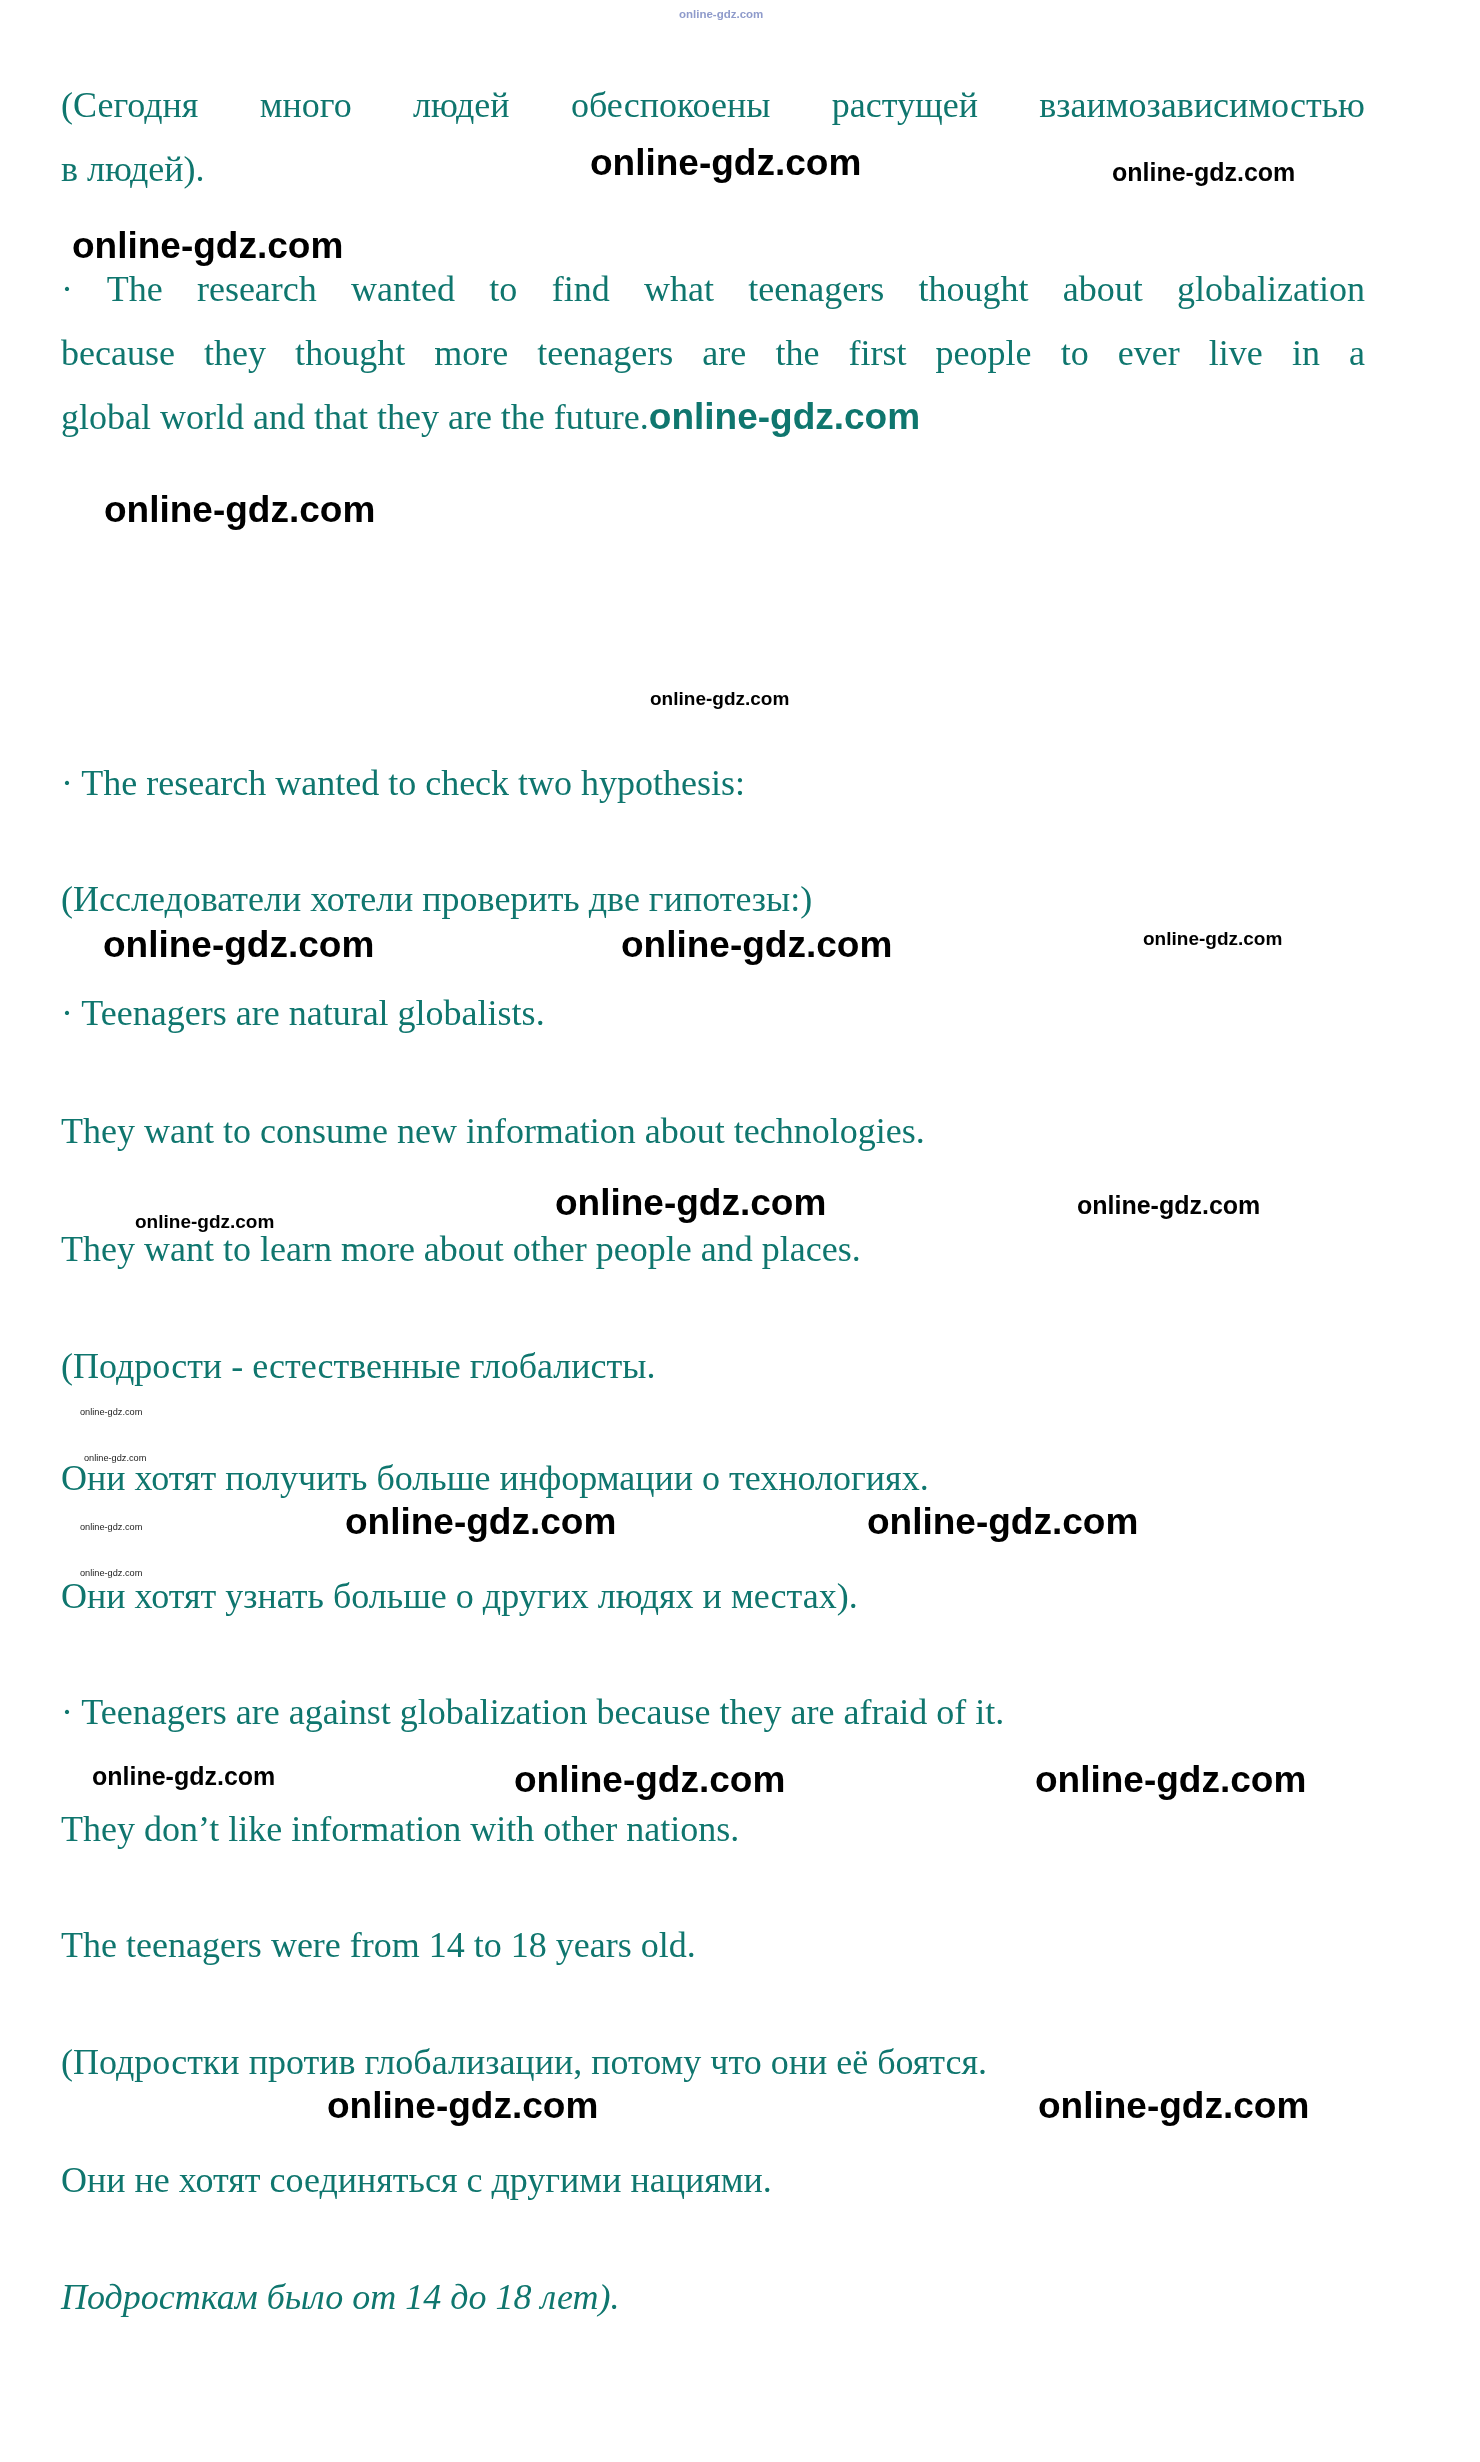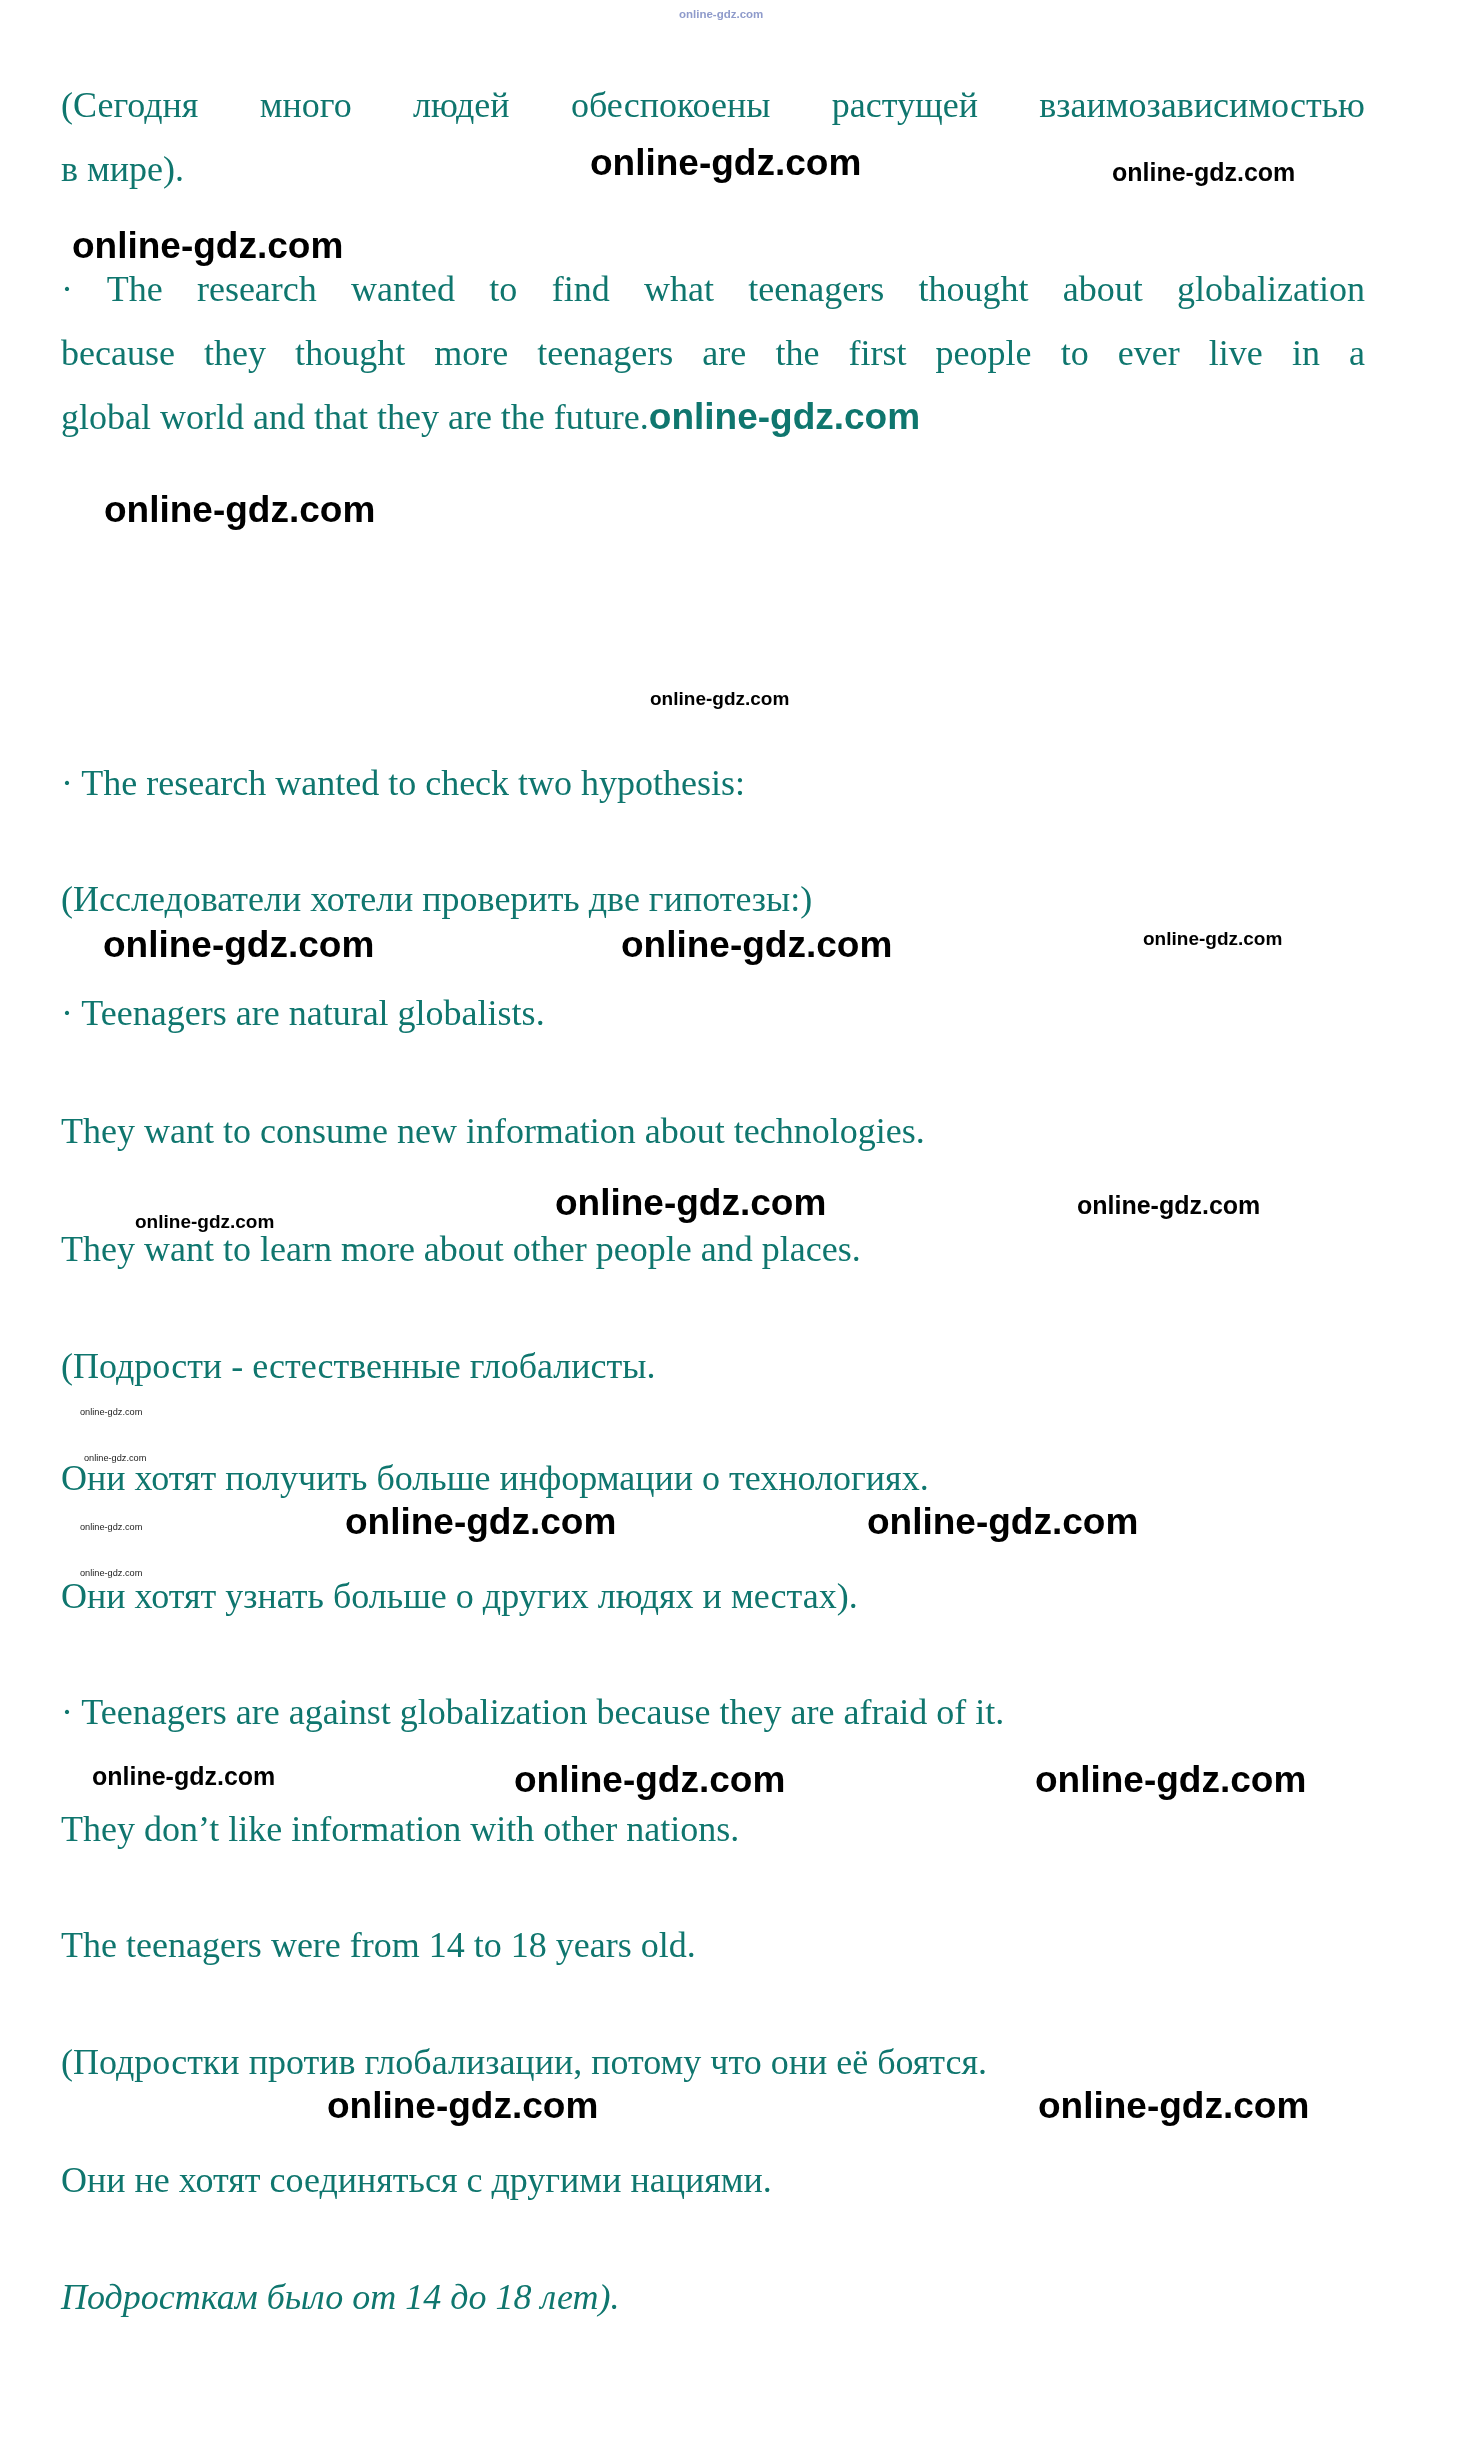--- a/index.html
+++ b/index.html
@@ -45,21 +45,21 @@
 </style>
 </head>
 <body>
 
 <div class="page">
 
   <div class="wm wm-top" style="left:679px; top:9.2px;">online-gdz.com</div>
 
   <div class="para" style="top:73px;">
     <div class="line just">(Сегодня много людей обеспокоены растущей взаимозависимостью</div>
-    <div class="line">в мире).</div>
+    <div class="line">в людей).</div>
   </div>
 
   <div class="wm wm-xl" style="left:590px; top:144px;">online-gdz.com</div>
   <div class="wm wm-md" style="left:1112px; top:160px;">online-gdz.com</div>
   <div class="wm wm-xl" style="left:72px; top:227px;">online-gdz.com</div>
 
   <div class="para" style="top:257px;">
     <div class="line just">· The research wanted to find what teenagers thought about globalization</div>
     <div class="line just">because they thought more teenagers are the first people to ever live in a</div>
     <div class="line"><span>global world and that they are the future.</span><span class="wm-inline">online-gdz.com</span></div>

